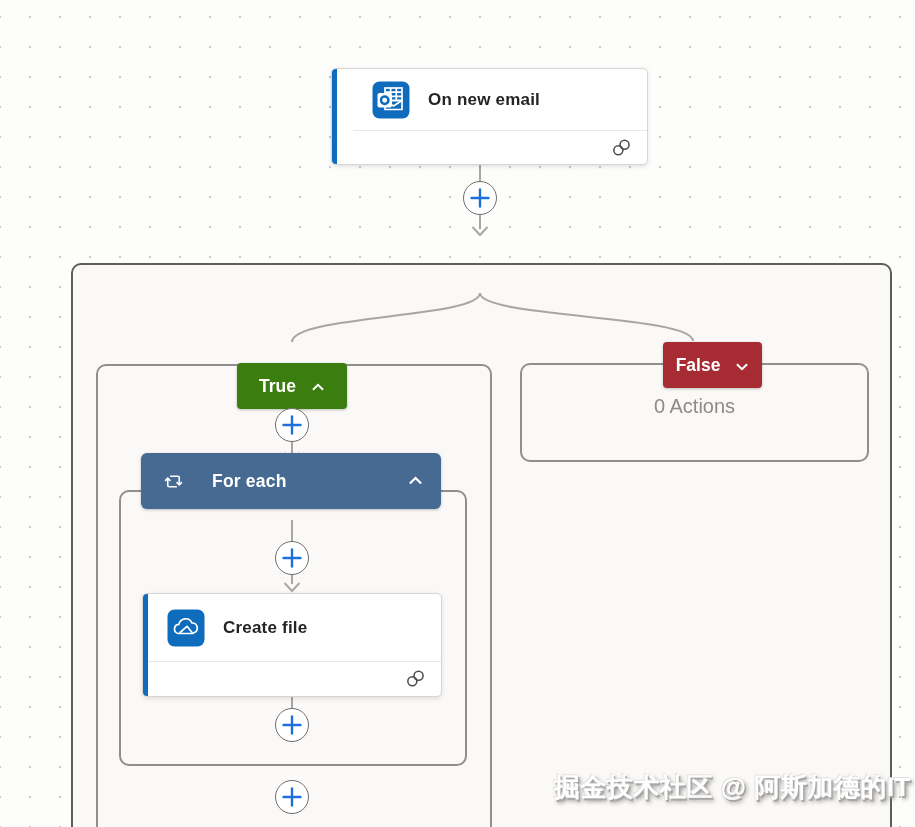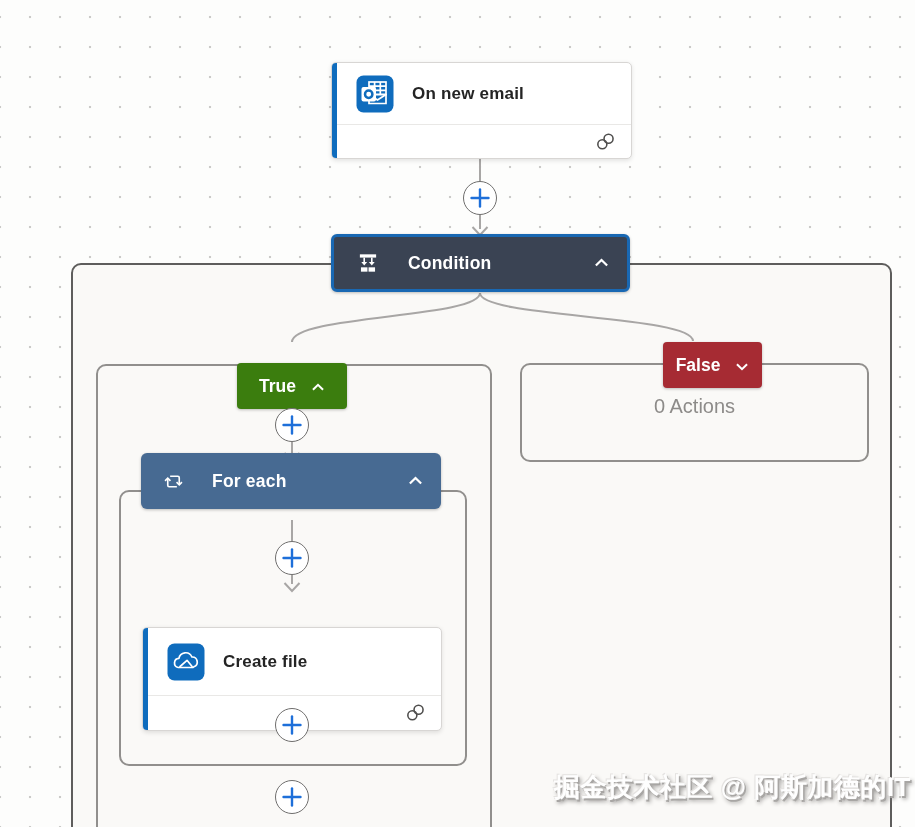--- a/index.html
+++ b/index.html
@@ -26,22 +26,22 @@
     color:#8d8b89;font-size:20px;
   }
   
   .connectors{position:absolute;left:0;top:0;z-index:3;pointer-events:none;}
   
   .op-card{
     position:absolute;background:#ffffff;border:1px solid #d8d6d4;border-radius:5px;
     box-shadow:0 1.5px 4px rgba(0,0,0,.10);z-index:4;overflow:hidden;
   }
   .op-card .accent{position:absolute;left:0;top:0;bottom:0;width:5px;background:#0f6cbd;}
-  .card-trigger{left:331px;top:62px;width:299px;height:95px;}
-  .card-action{left:142px;top:593px;width:298px;height:102px;margin-top:34px;}
+  .card-trigger{left:331px;top:68px;width:299px;height:95px;padding-left:16px;}
+  .card-action{left:142px;top:593px;width:298px;height:102px;}
   .op-card .row-title{
     display:flex;align-items:center;gap:17px;padding-left:23px;
   }
   .card-trigger .row-title{height:61px;}
   .card-action .row-title{height:67px;}
   .op-card .divider{height:1px;background:#e9e8e6;margin-left:5px;}
   .op-card .row-footer{
     display:flex;align-items:center;justify-content:flex-end;padding-right:15px;
   }
   .card-trigger .row-footer{height:32px;}
@@ -144,41 +144,20 @@
 
   <button class="plus-btn" style="left:463px;top:181px;">
     <svg width="20" height="20" viewBox="0 0 20 20">
       <g stroke="#1e6fd9" stroke-width="2.4" stroke-linecap="round">
         <line x1="10" y1="1.5" x2="10" y2="18.5"></line>
         <line x1="1.5" y1="10" x2="18.5" y2="10"></line>
       </g>
     </svg>
   </button>
 
-  <div class="node-bar bar-condition">
-    <span class="bar-icon">
-      <svg width="26" height="26" viewBox="0 0 24 24">
-        <rect x="4.5" y="4" width="15" height="3" fill="#ffffff"></rect>
-        <g stroke="#ffffff" stroke-width="1.5" fill="none">
-          <line x1="8.5" y1="7" x2="8.5" y2="12.5"></line>
-          <line x1="15.5" y1="7" x2="15.5" y2="12.5"></line>
-        </g>
-        <path d="M5.8 11 L8.5 14.4 L11.2 11 Z" fill="#ffffff"></path>
-        <path d="M12.8 11 L15.5 14.4 L18.2 11 Z" fill="#ffffff"></path>
-        <rect x="5.5" y="16" width="6" height="4" fill="#ffffff"></rect>
-        <rect x="12.5" y="16" width="6" height="4" fill="#ffffff"></rect>
-      </svg>
-    </span>
-    <span class="bar-title">Condition</span>
-    <span class="bar-chevron">
-      <svg width="15" height="10" viewBox="0 0 12 8">
-        <path d="M1.5 6 L6 1.6 L10.5 6" stroke="#ffffff" stroke-width="1.8" fill="none"></path>
-      </svg>
-    </span>
-  </div>
 
   <div class="branch-badge badge-true">
     <span>True</span>
     <span>
       <svg width="14" height="9" viewBox="0 0 12 8">
         <path d="M1.5 6 L6 1.6 L10.5 6" stroke="#ffffff" stroke-width="1.8" fill="none"></path>
       </svg>
     </span>
   </div>
 

